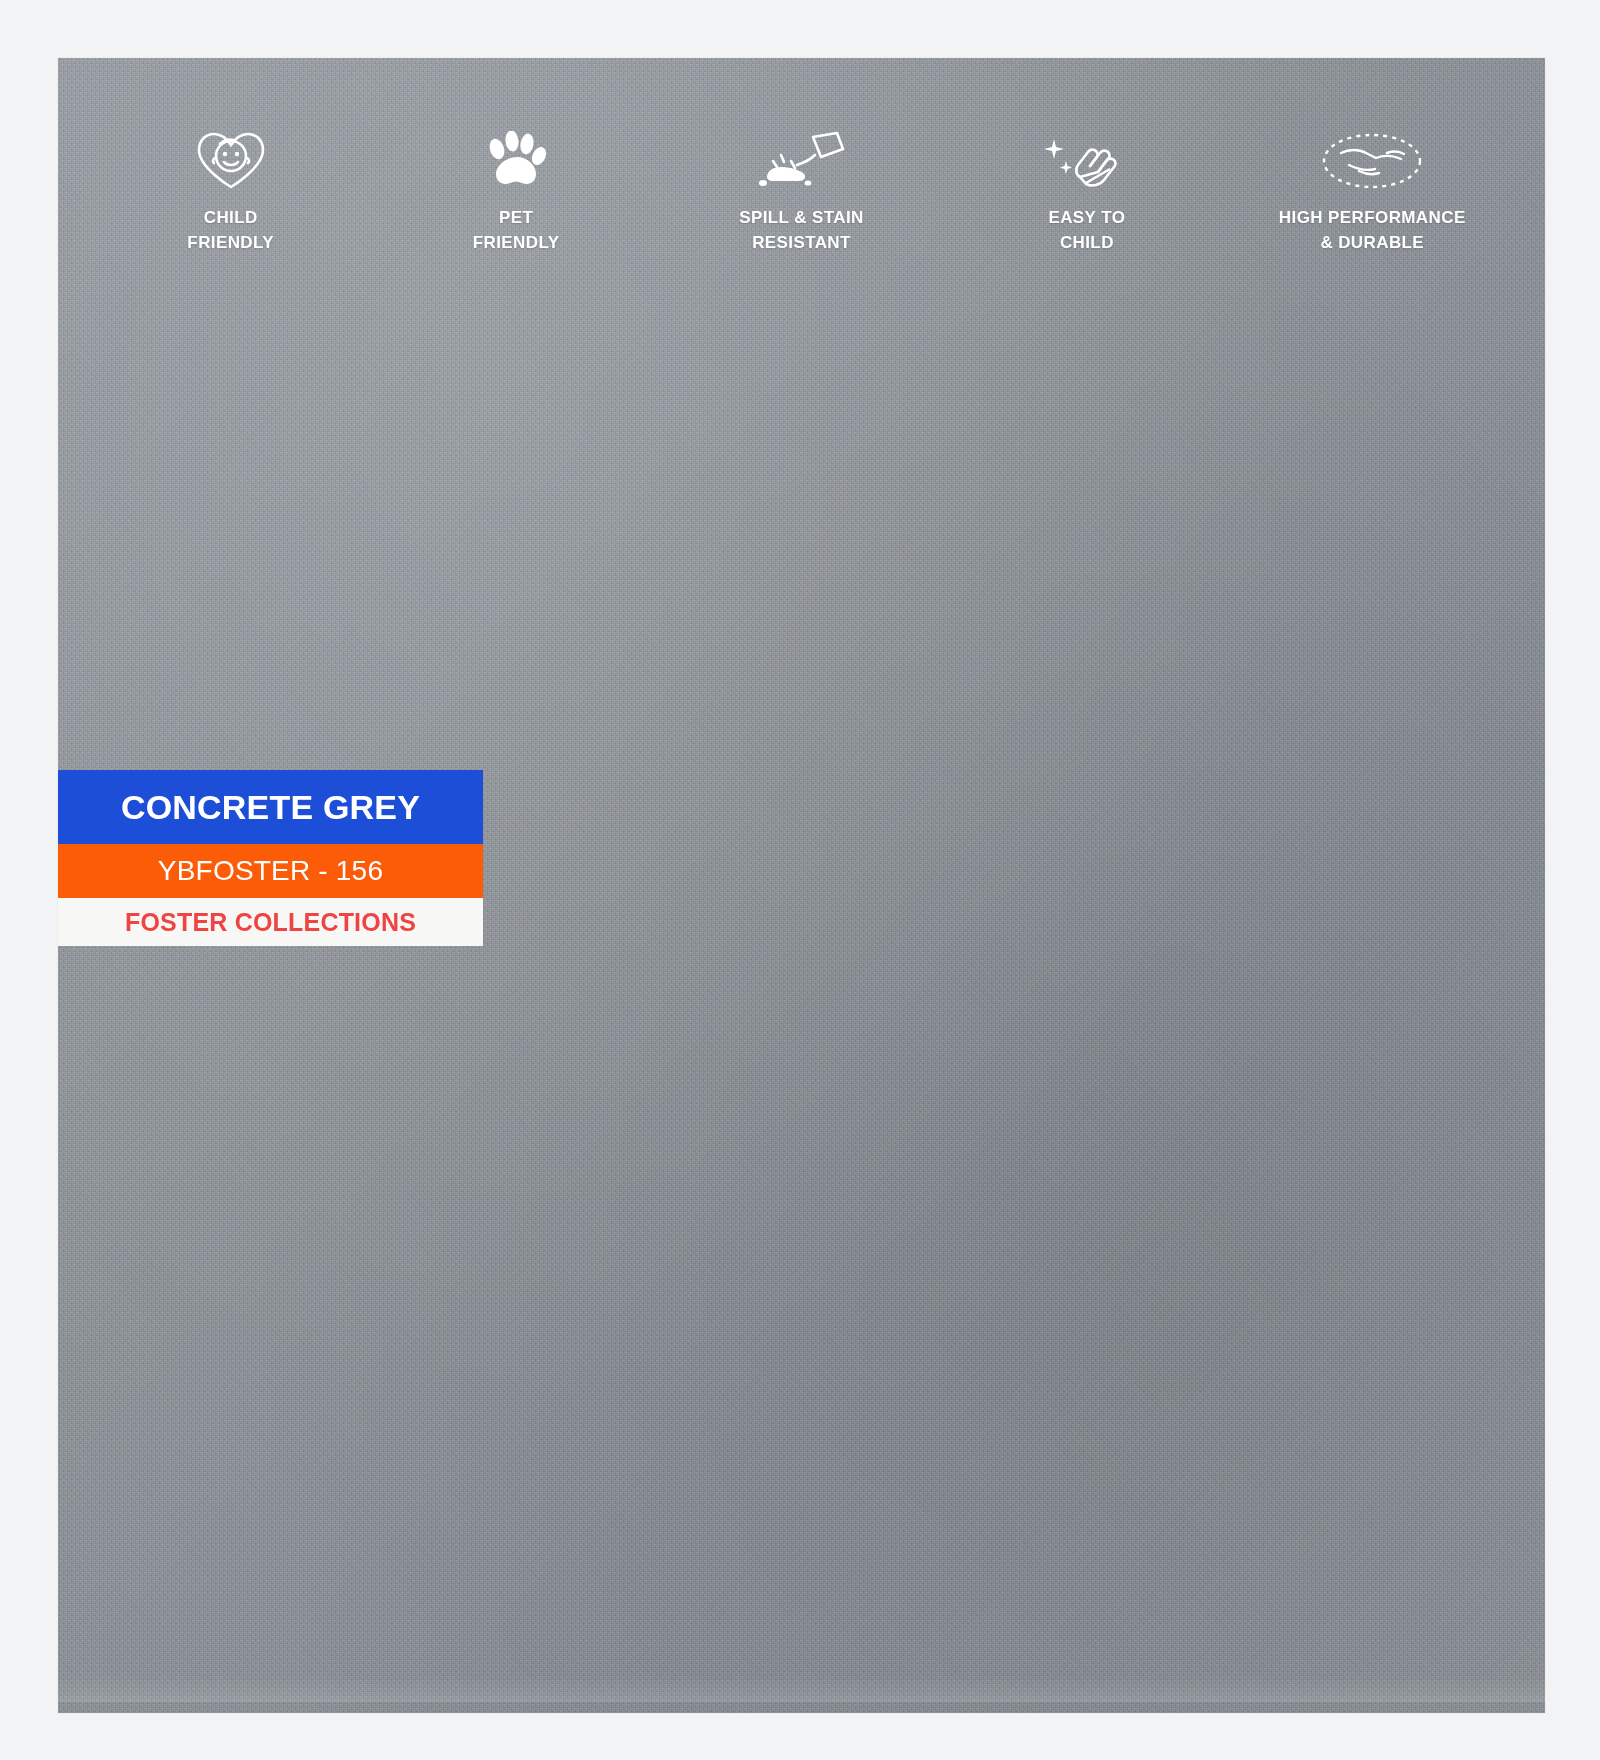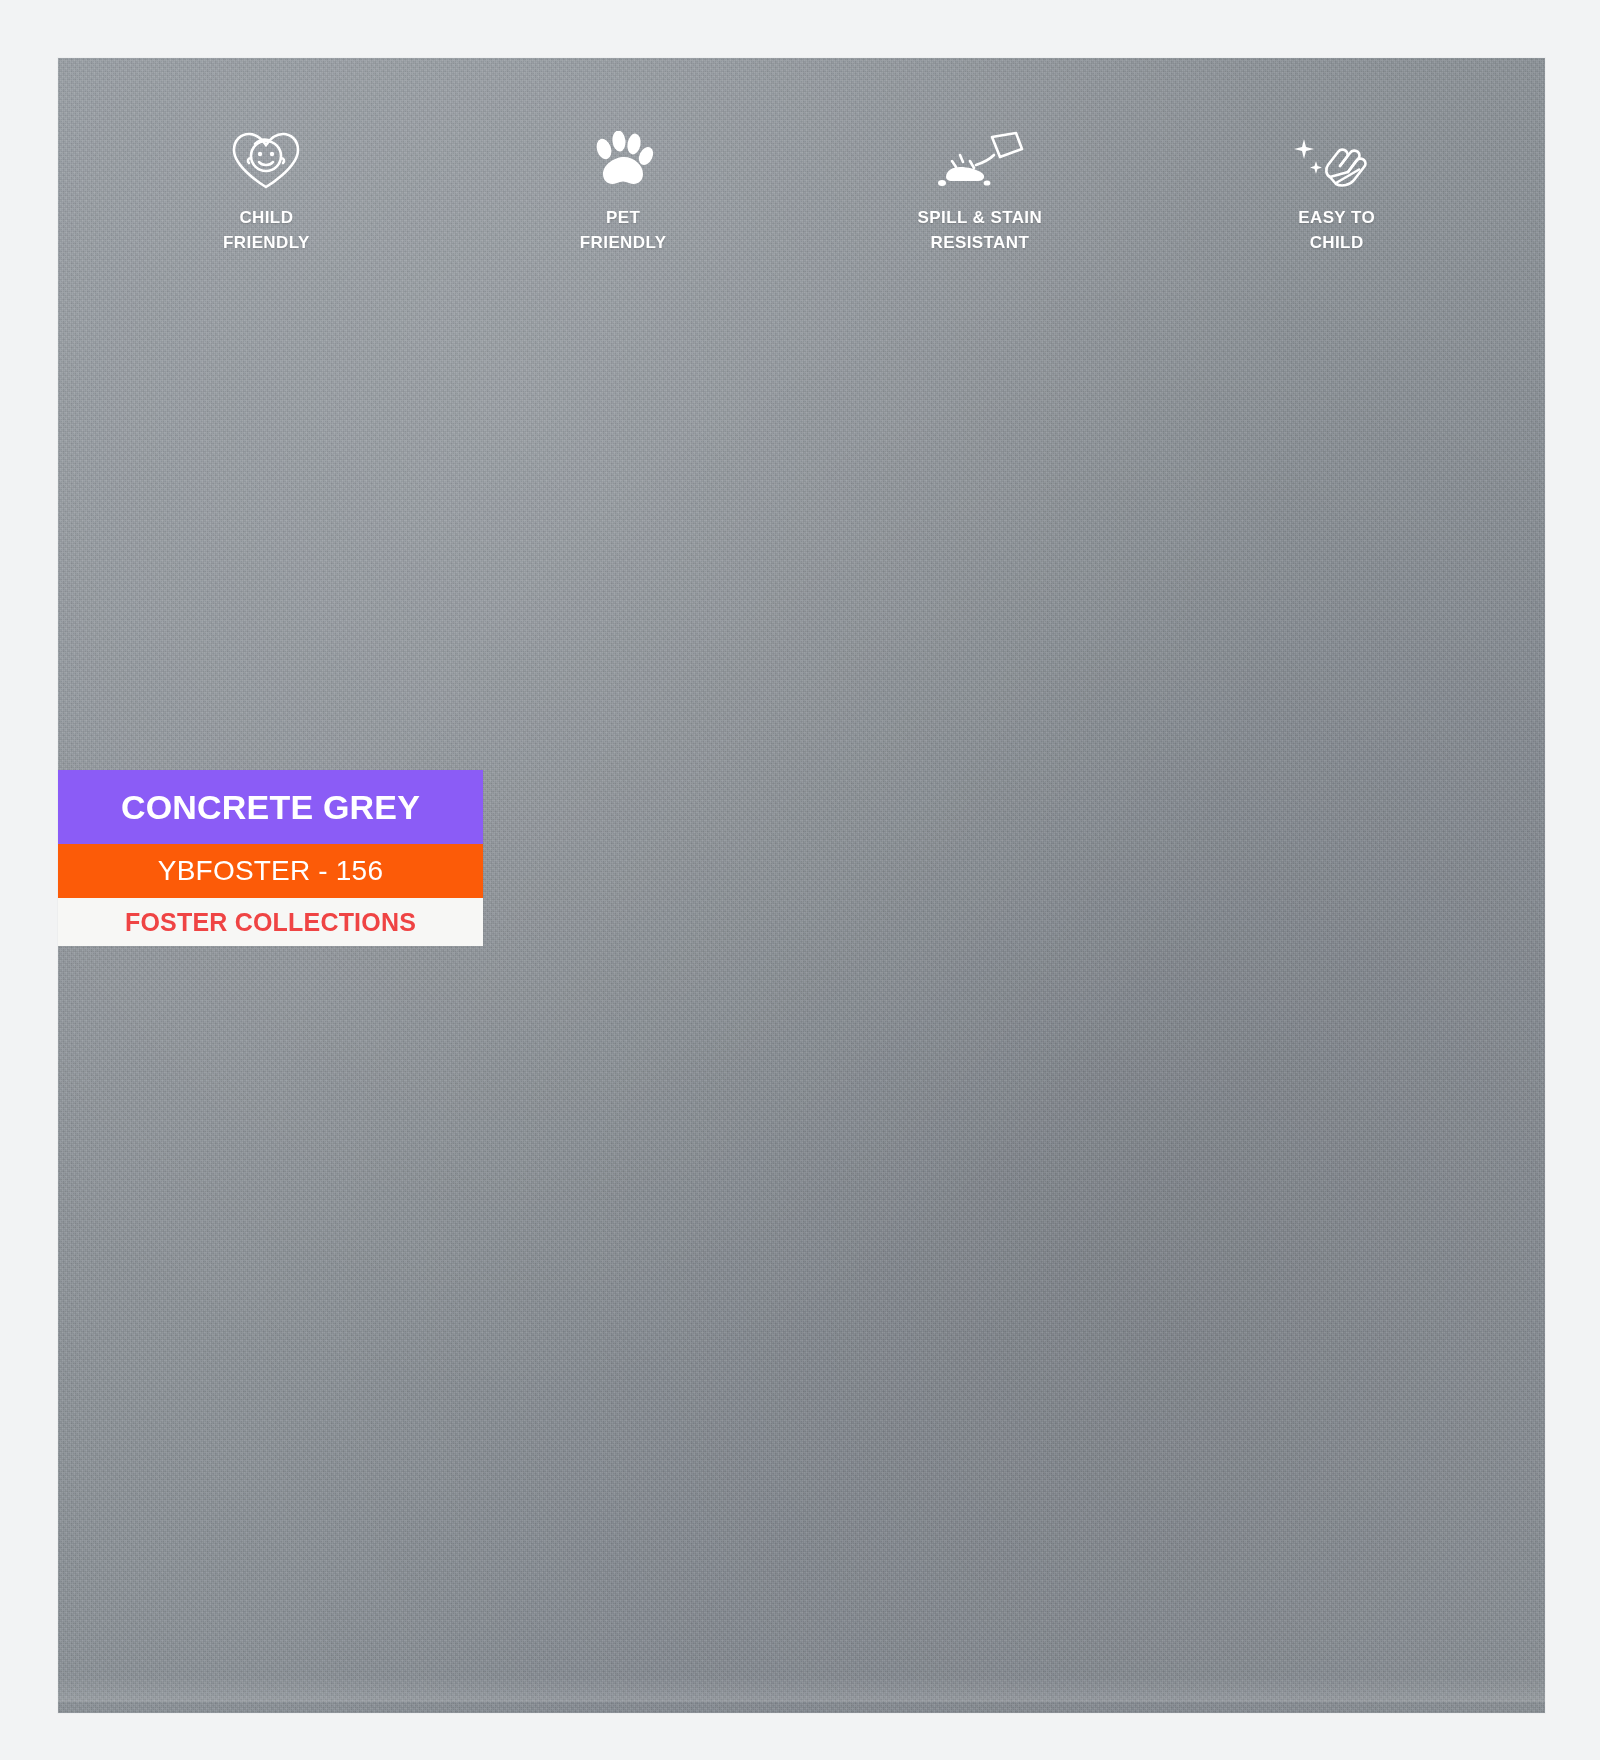--- a/index.html
+++ b/index.html
@@ -119,21 +119,21 @@
   }
 
   
   .label-block {
     position: absolute;
     left: 58px;
     top: 770px;
     width: 425px;
   }
   .label-name {
-    background: #8b5cf6;
+    background: #1d4ed8;
     color: #ffffff;
     height: 74px;
     display: flex;
     align-items: center;
     justify-content: center;
     font-size: 34px;
     font-weight: bold;
     letter-spacing: 0.2px;
   }
   .label-code {
@@ -225,20 +225,34 @@
           <path d="M38 46 C34 44 33 38 36 34 L46 21 C48 18 52 18 54 20 C56 22 56 25 54 27 L48 35" stroke-linecap="round" stroke-linejoin="round"></path>
           <path d="M48 35 L58 22 C60 19 64 19 66 21 C68 23 68 26 66 28 L56 41" stroke-linecap="round"></path>
           <path d="M56 41 L64 30 C66 27 70 27 72 29 C74 31 74 34 72 36 L62 49 C58 54 50 56 44 53 L38 46 Z" stroke-linecap="round" stroke-linejoin="round"></path>
           <path d="M44 52 L68 38"></path>
         </svg>
       </div>
       <div class="feature-label">EASY TO
 CHILD</div>
     </div>
 
+    <div class="feature">
+      <div class="feature-icon">
+        <svg width="106" height="60" viewBox="0 0 106 60" fill="none" stroke="#ffffff" stroke-width="2.4">
+          <ellipse cx="53" cy="30" rx="48" ry="26" stroke-dasharray="4 5"></ellipse>
+          <path d="M22 22 C30 18 40 18 47 22 L57 27" stroke-linecap="round" stroke-linejoin="round"></path>
+          <path d="M57 27 C64 24 74 24 82 28" stroke-linecap="round"></path>
+          <path d="M30 34 C38 38 48 40 56 38" stroke-linecap="round"></path>
+          <path d="M40 40 C46 43 54 44 60 42" stroke-linecap="round"></path>
+          <path d="M68 22 C74 20 80 20 85 23" stroke-linecap="round"></path>
+        </svg>
+      </div>
+      <div class="feature-label">HIGH PERFORMANCE
+&amp; DURABLE</div>
+    </div>
 
   </div>
 
   <div class="label-block">
     <div class="label-name">CONCRETE GREY</div>
     <div class="label-code">YBFOSTER - 156</div>
     <div class="label-collection">FOSTER COLLECTIONS</div>
   </div>
 
 </div>

